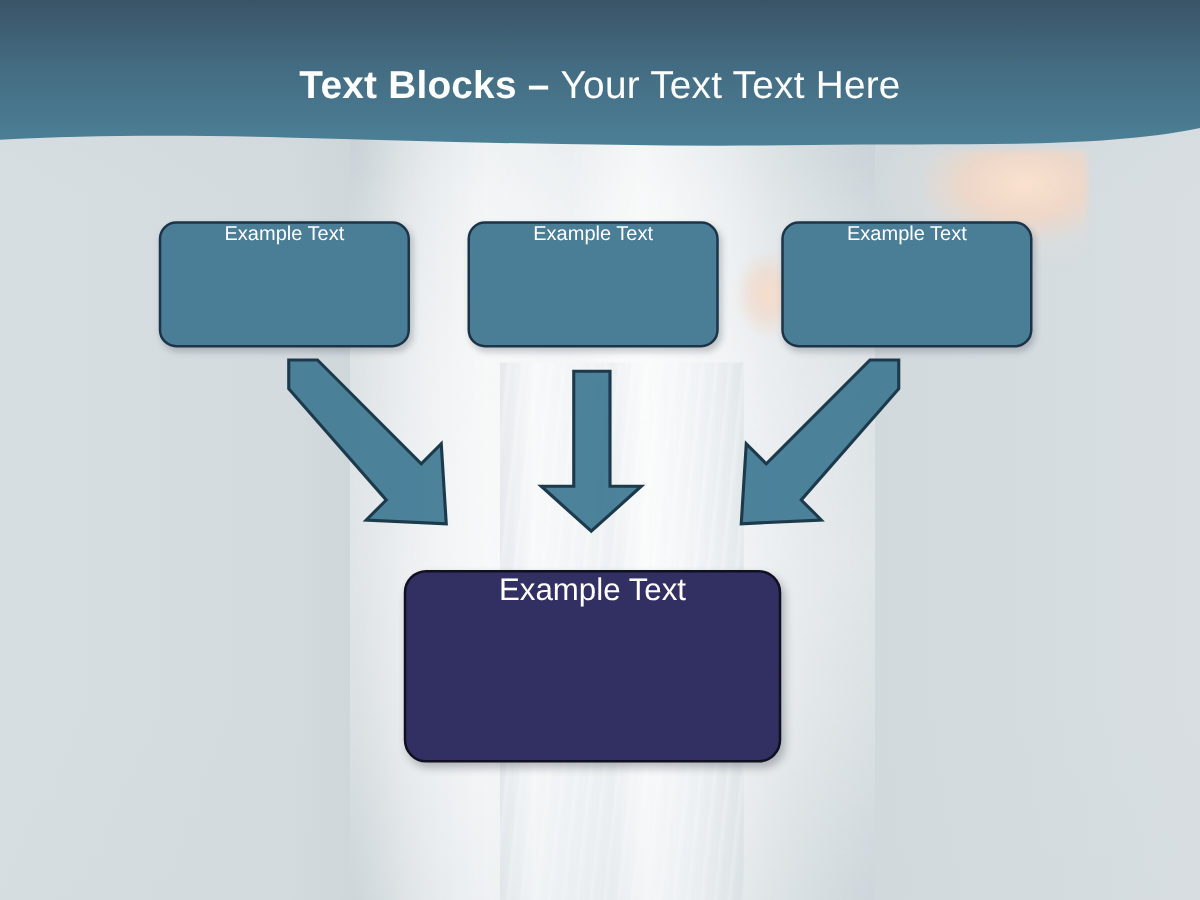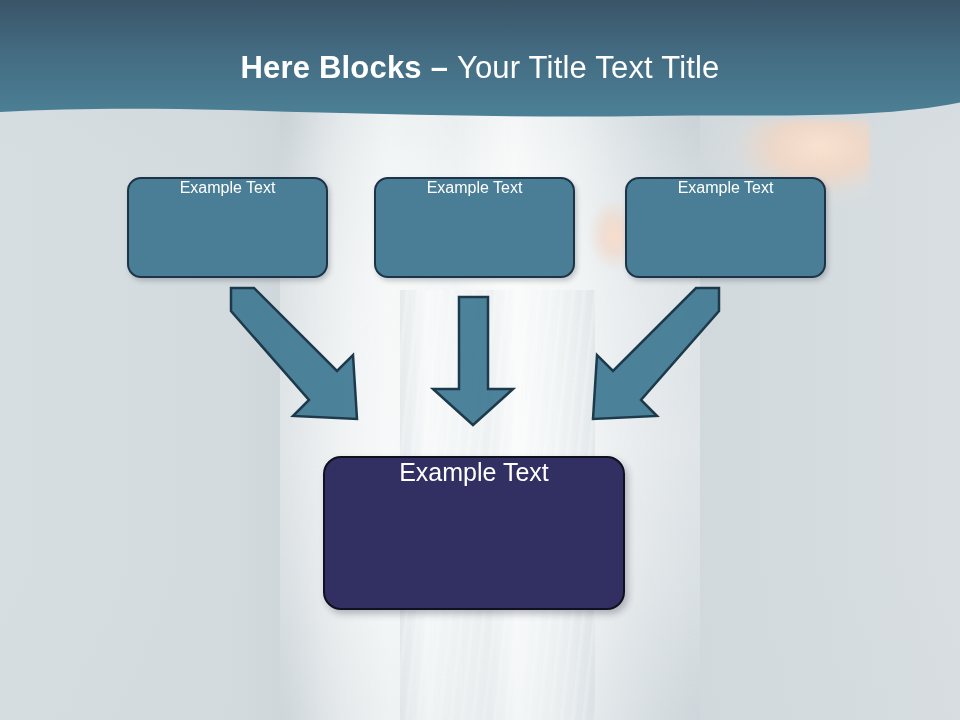--- a/index.html
+++ b/index.html
@@ -212,21 +212,21 @@
           <stop offset="0%" stop-color="#3a5366"></stop>
           <stop offset="45%" stop-color="#436b81"></stop>
           <stop offset="100%" stop-color="#4c8096"></stop>
         </linearGradient>
       </defs>
       <path d="M0,0 L964,0 L964,104 C880,122 760,116 650,118 C520,120 380,116 230,112 C150,110 70,110 0,114 Z" fill="url(#hdrgrad)"></path>
     </svg>
   </div>
 
   <div class="slide-title">
-    <span class="t-bold">Here Blocks</span><span class="t-dash"> – </span><span class="t-rest">Your Title Text Title</span>
+    <span class="t-bold">Text Blocks</span><span class="t-dash"> – </span><span class="t-rest">Your Text Text Here</span>
   </div>
 
   <div class="arrow-layer">
 
     <svg id="arrow-left" style="left:0;top:0;width:960px;height:720px;" aria-hidden="true">
       <polygon class="arrow-shape" points="231,288 254,288 337,371 353,355 357,419 293,416 309,400 231,311"></polygon>
     </svg>
 
     <svg id="arrow-mid" style="left:0;top:0;width:960px;height:720px;" aria-hidden="true">
       <polygon class="arrow-shape" points="459,297 488,297 488,389 513,389 473,425 433,389 459,389"></polygon>

